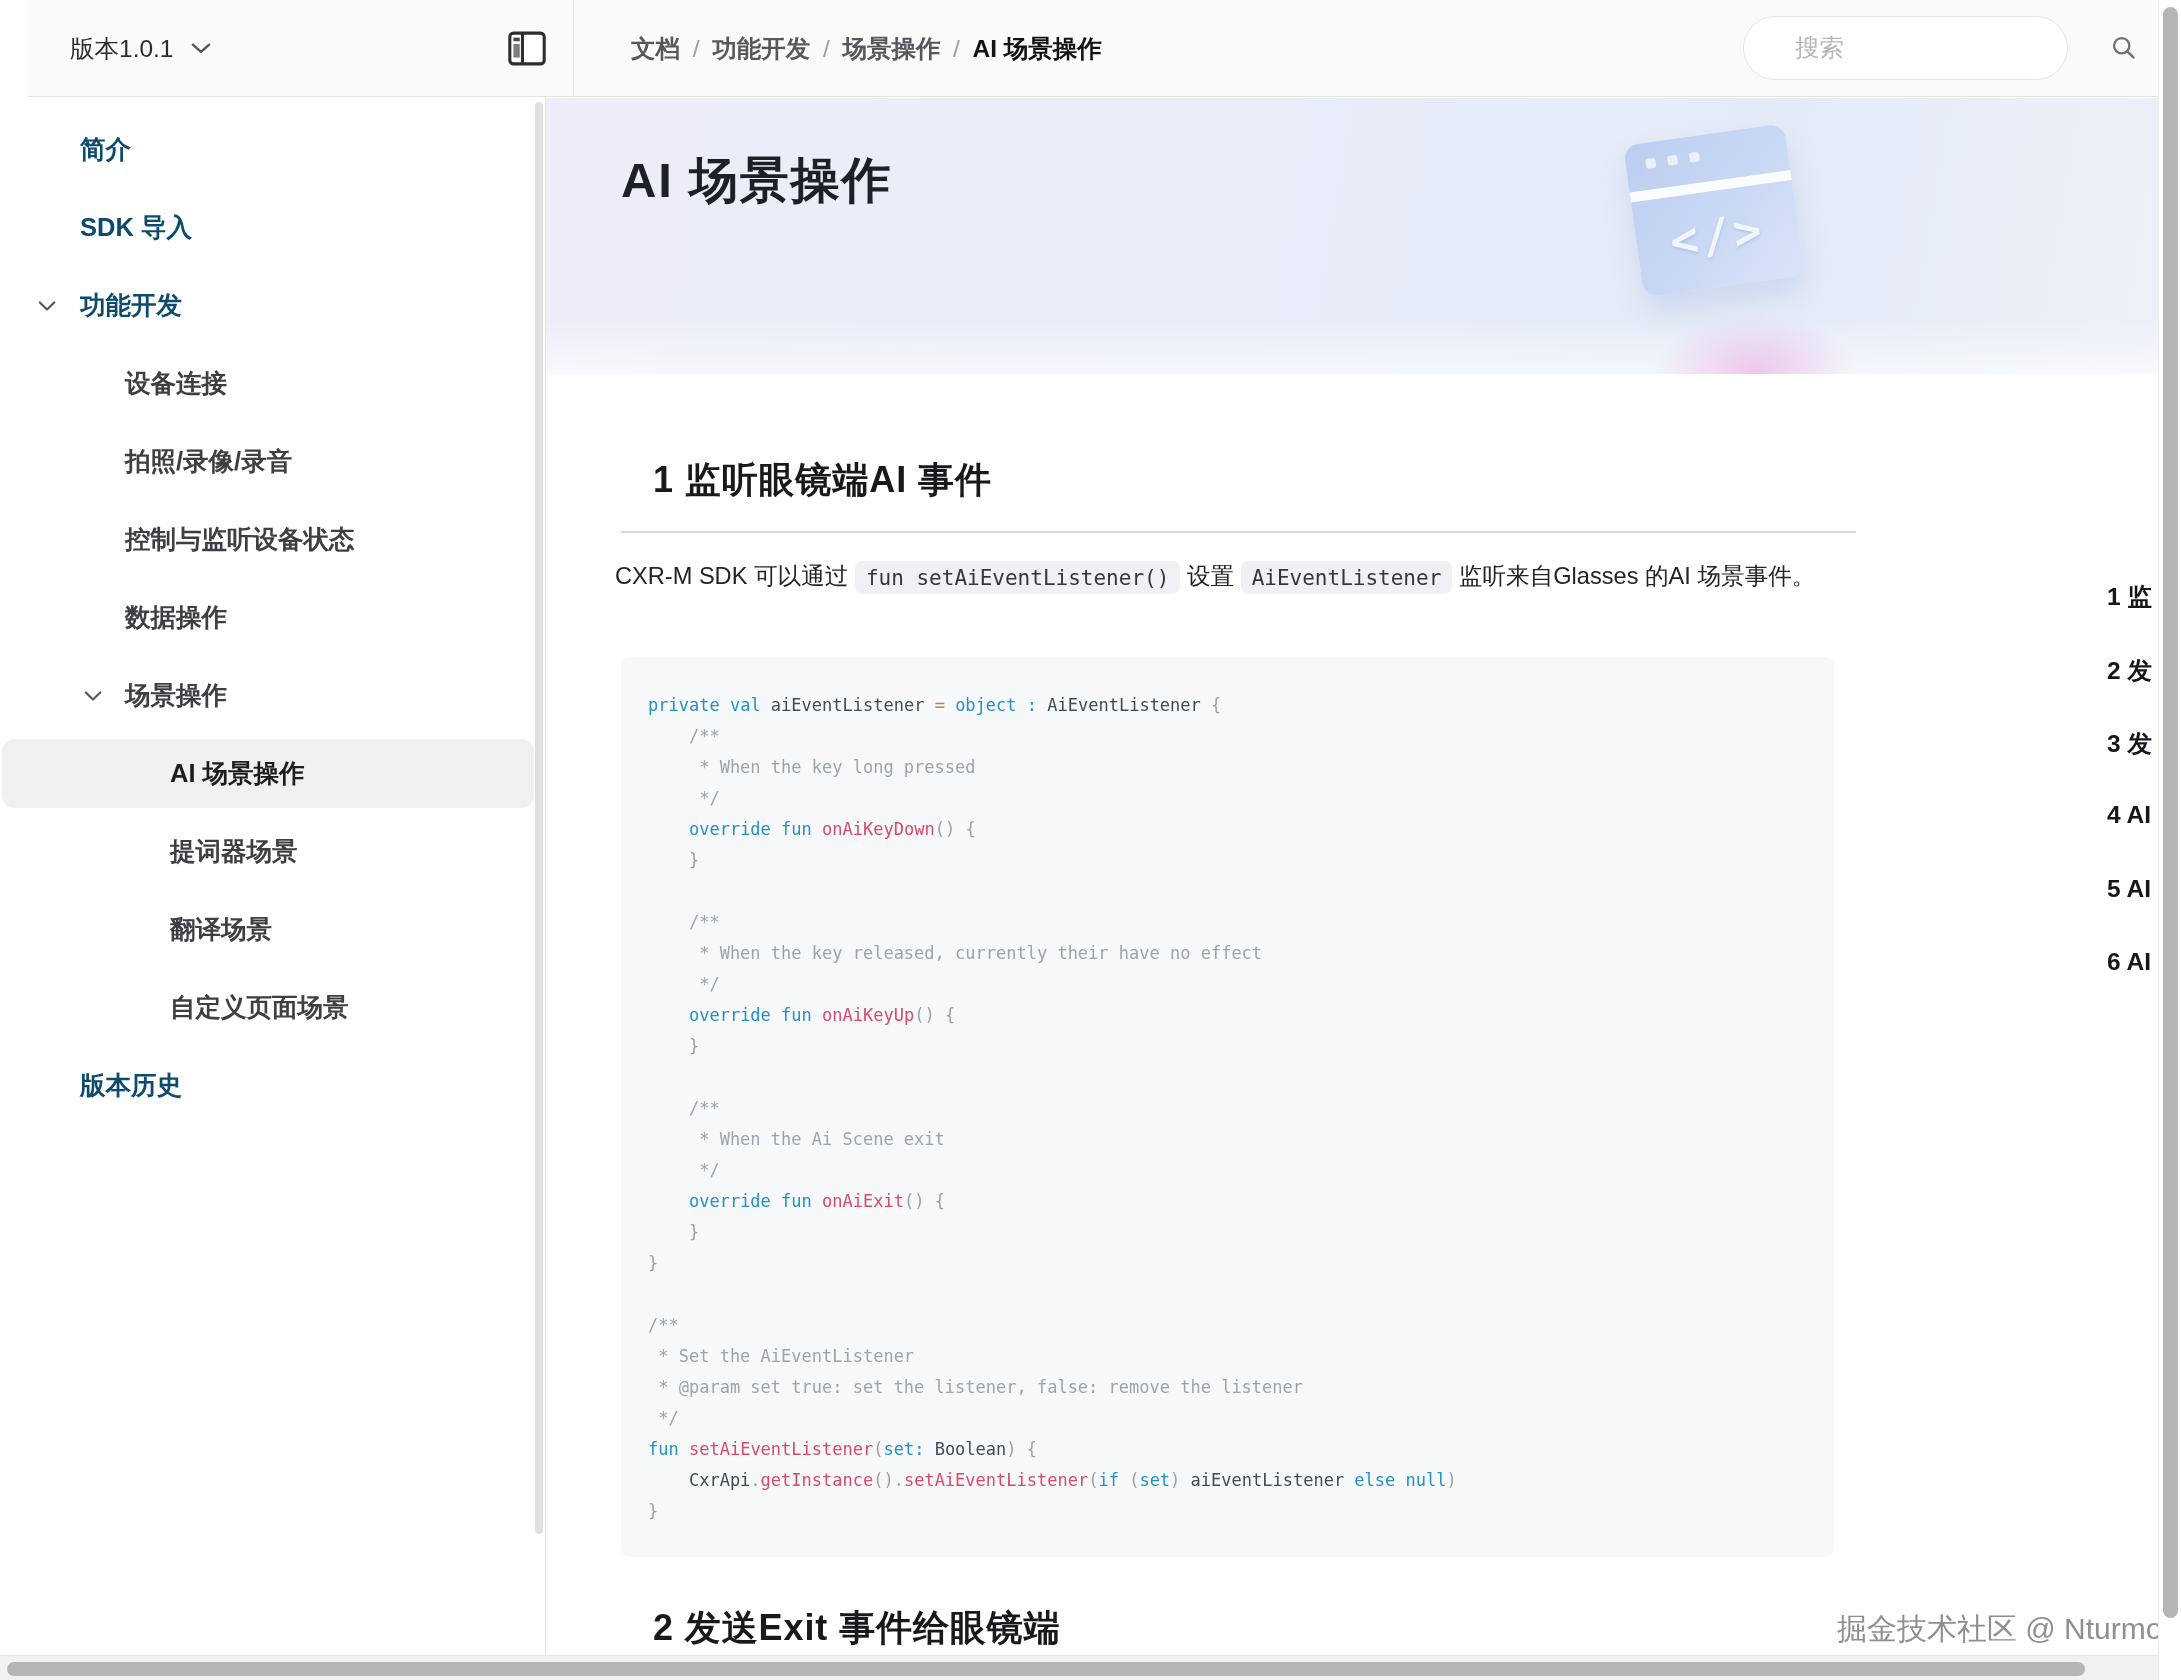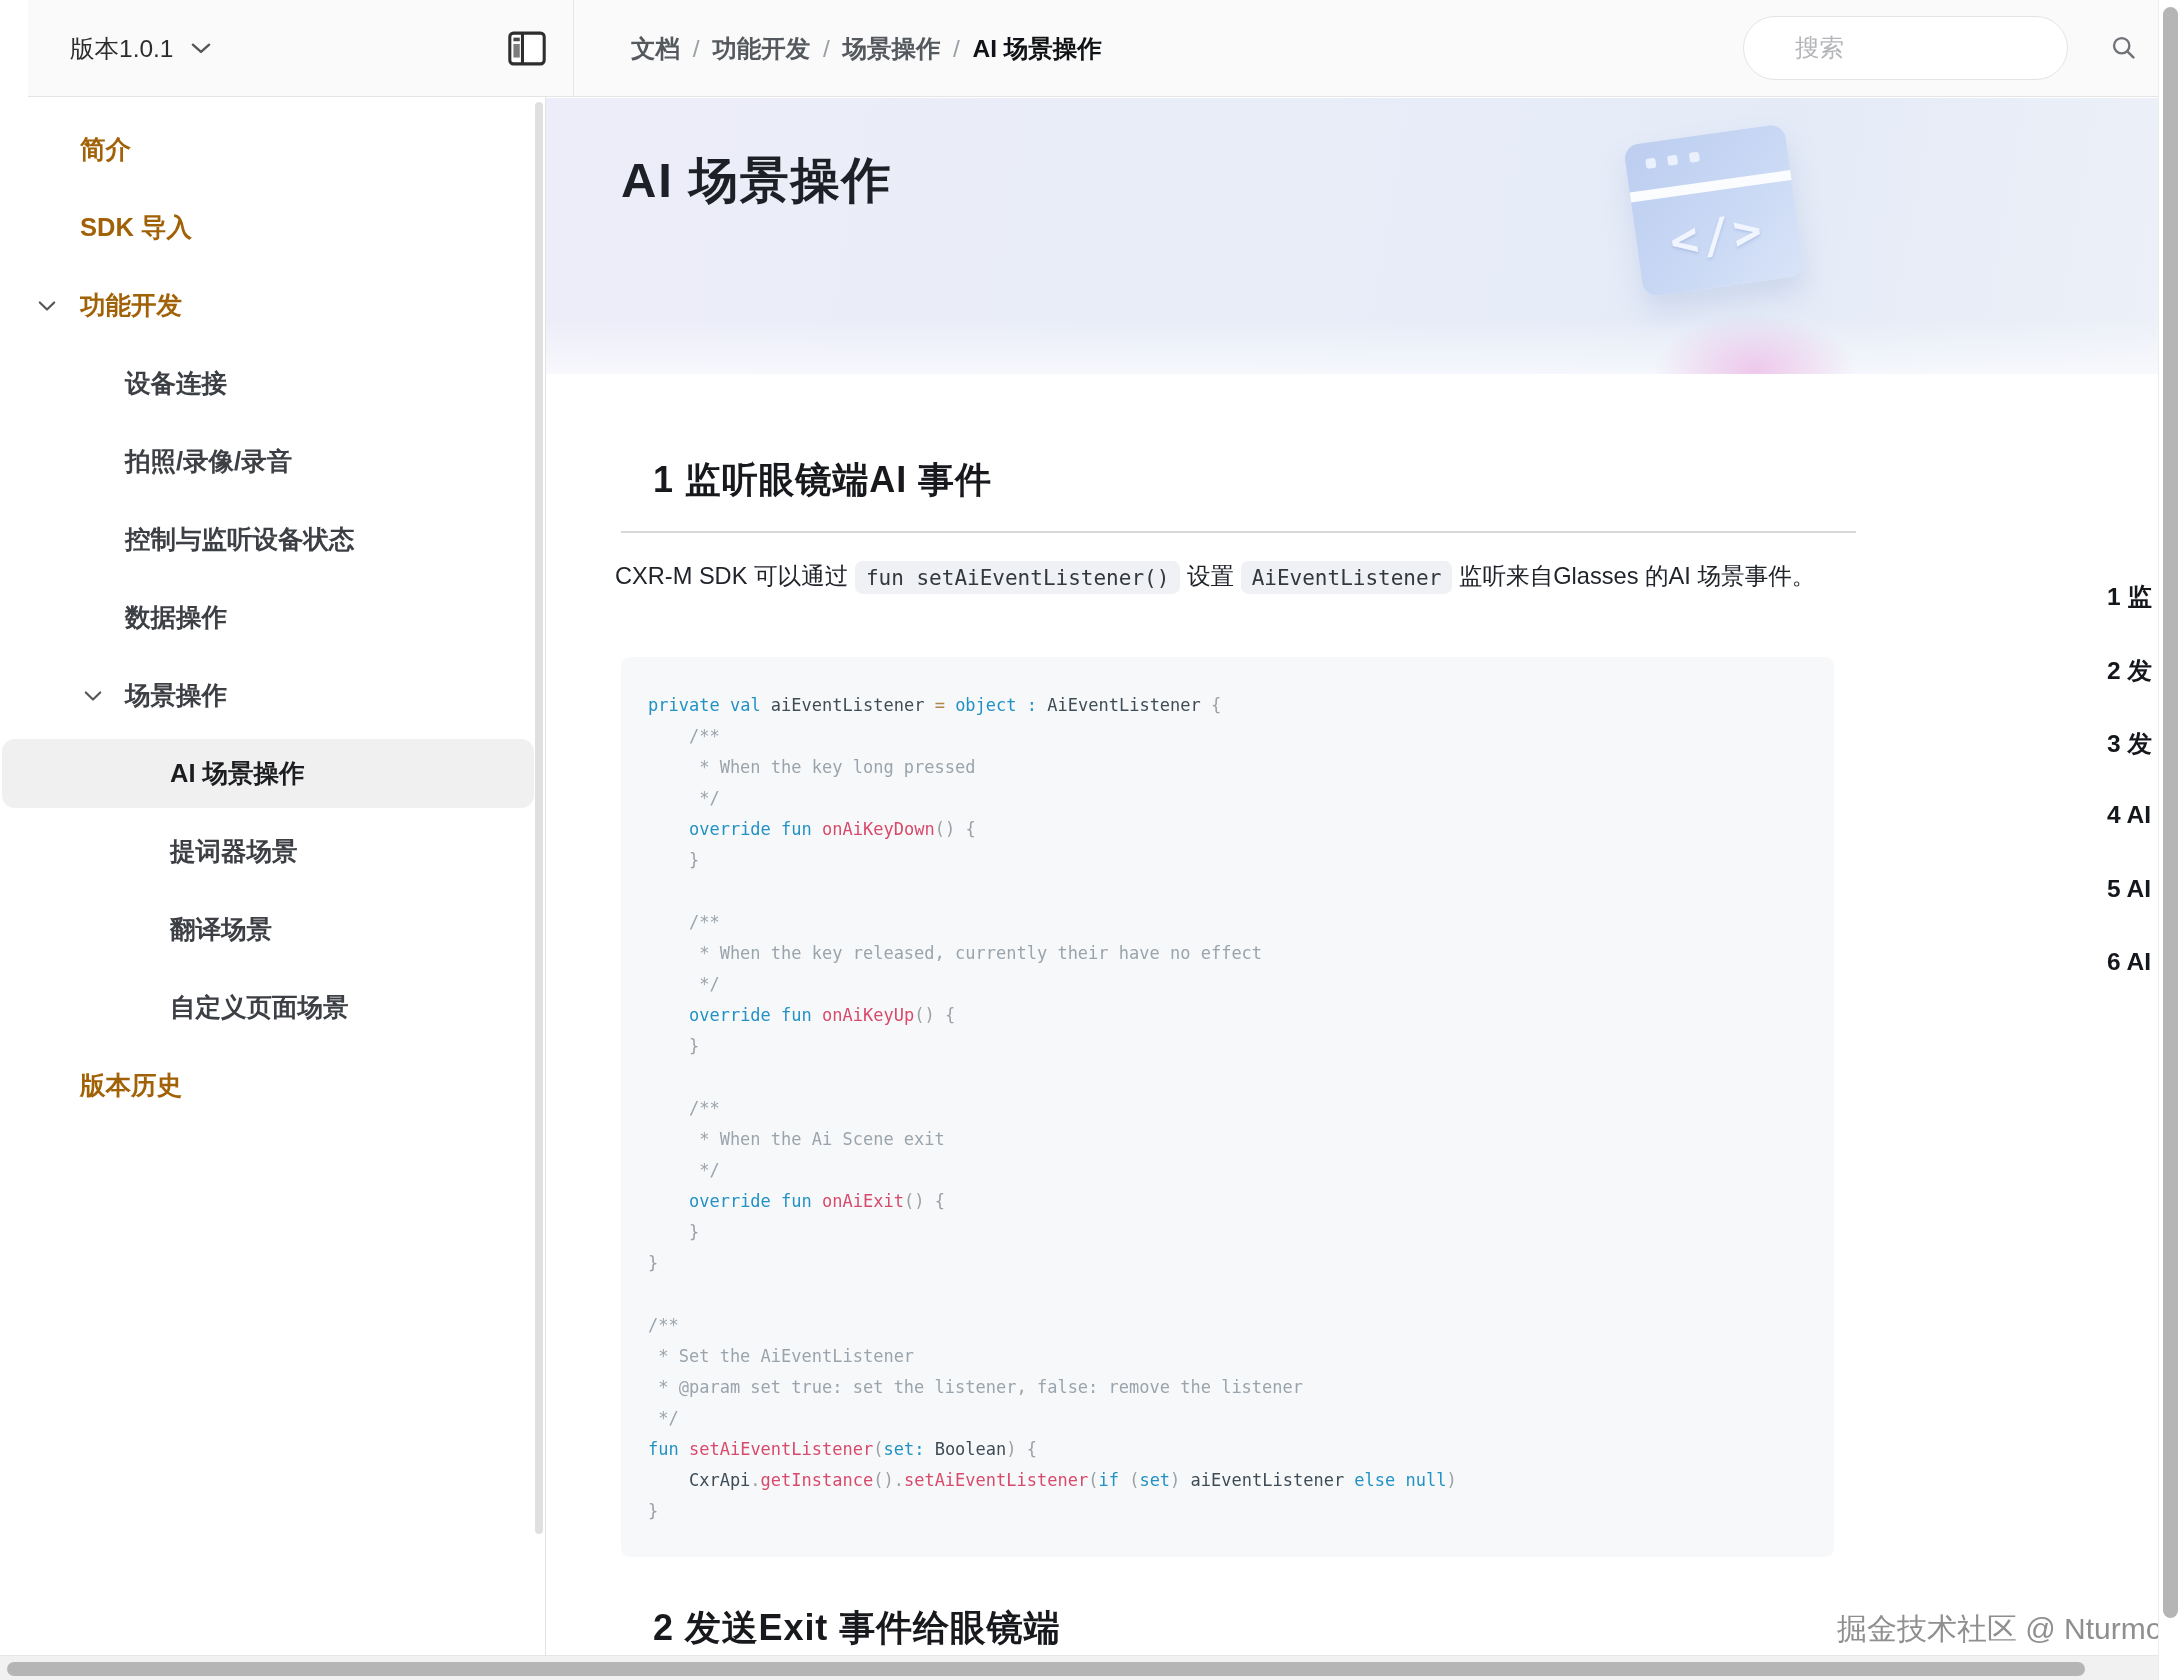--- a/index.html
+++ b/index.html
@@ -40,21 +40,21 @@
     position:absolute; left:0; top:98px; width:545px; height:1582px;
     background:#fff; z-index:4;
   }
   .sidebar-divider { position:absolute; left:545px; top:97px; width:0.9px; height:1560px; background:#e3e3e3; z-index:3; }
   .sidebar-nav { position:absolute; left:0; top:12.7px; width:545px; }
   .sb-item {
     position:relative; height:78px; display:flex; align-items:center;
     font-size:25.5px; font-weight:bold; color:#3c3f43; cursor:pointer;
     white-space:nowrap;
   }
-  .sb-item.lvl1 { padding-left:80px; color:#a16207; }
+  .sb-item.lvl1 { padding-left:80px; color:#0c4a6e; }
   .sb-item.lvl2 { padding-left:125px; }
   .sb-item.lvl3 { padding-left:170px; }
   .sb-item.active::before {
     content:""; position:absolute; left:1.8px; top:4.5px; right:11px; bottom:4.5px;
     background:#f0f0f0; border-radius:12.7px; z-index:-1;
   }
   .sb-item.active { color:#1b1d20; }
   .sb-chevron { position:absolute; top:50%; transform:translateY(-50%); }
   .lvl1 .sb-chevron { left:38px; }
   .lvl2 .sb-chevron { left:84px; }

